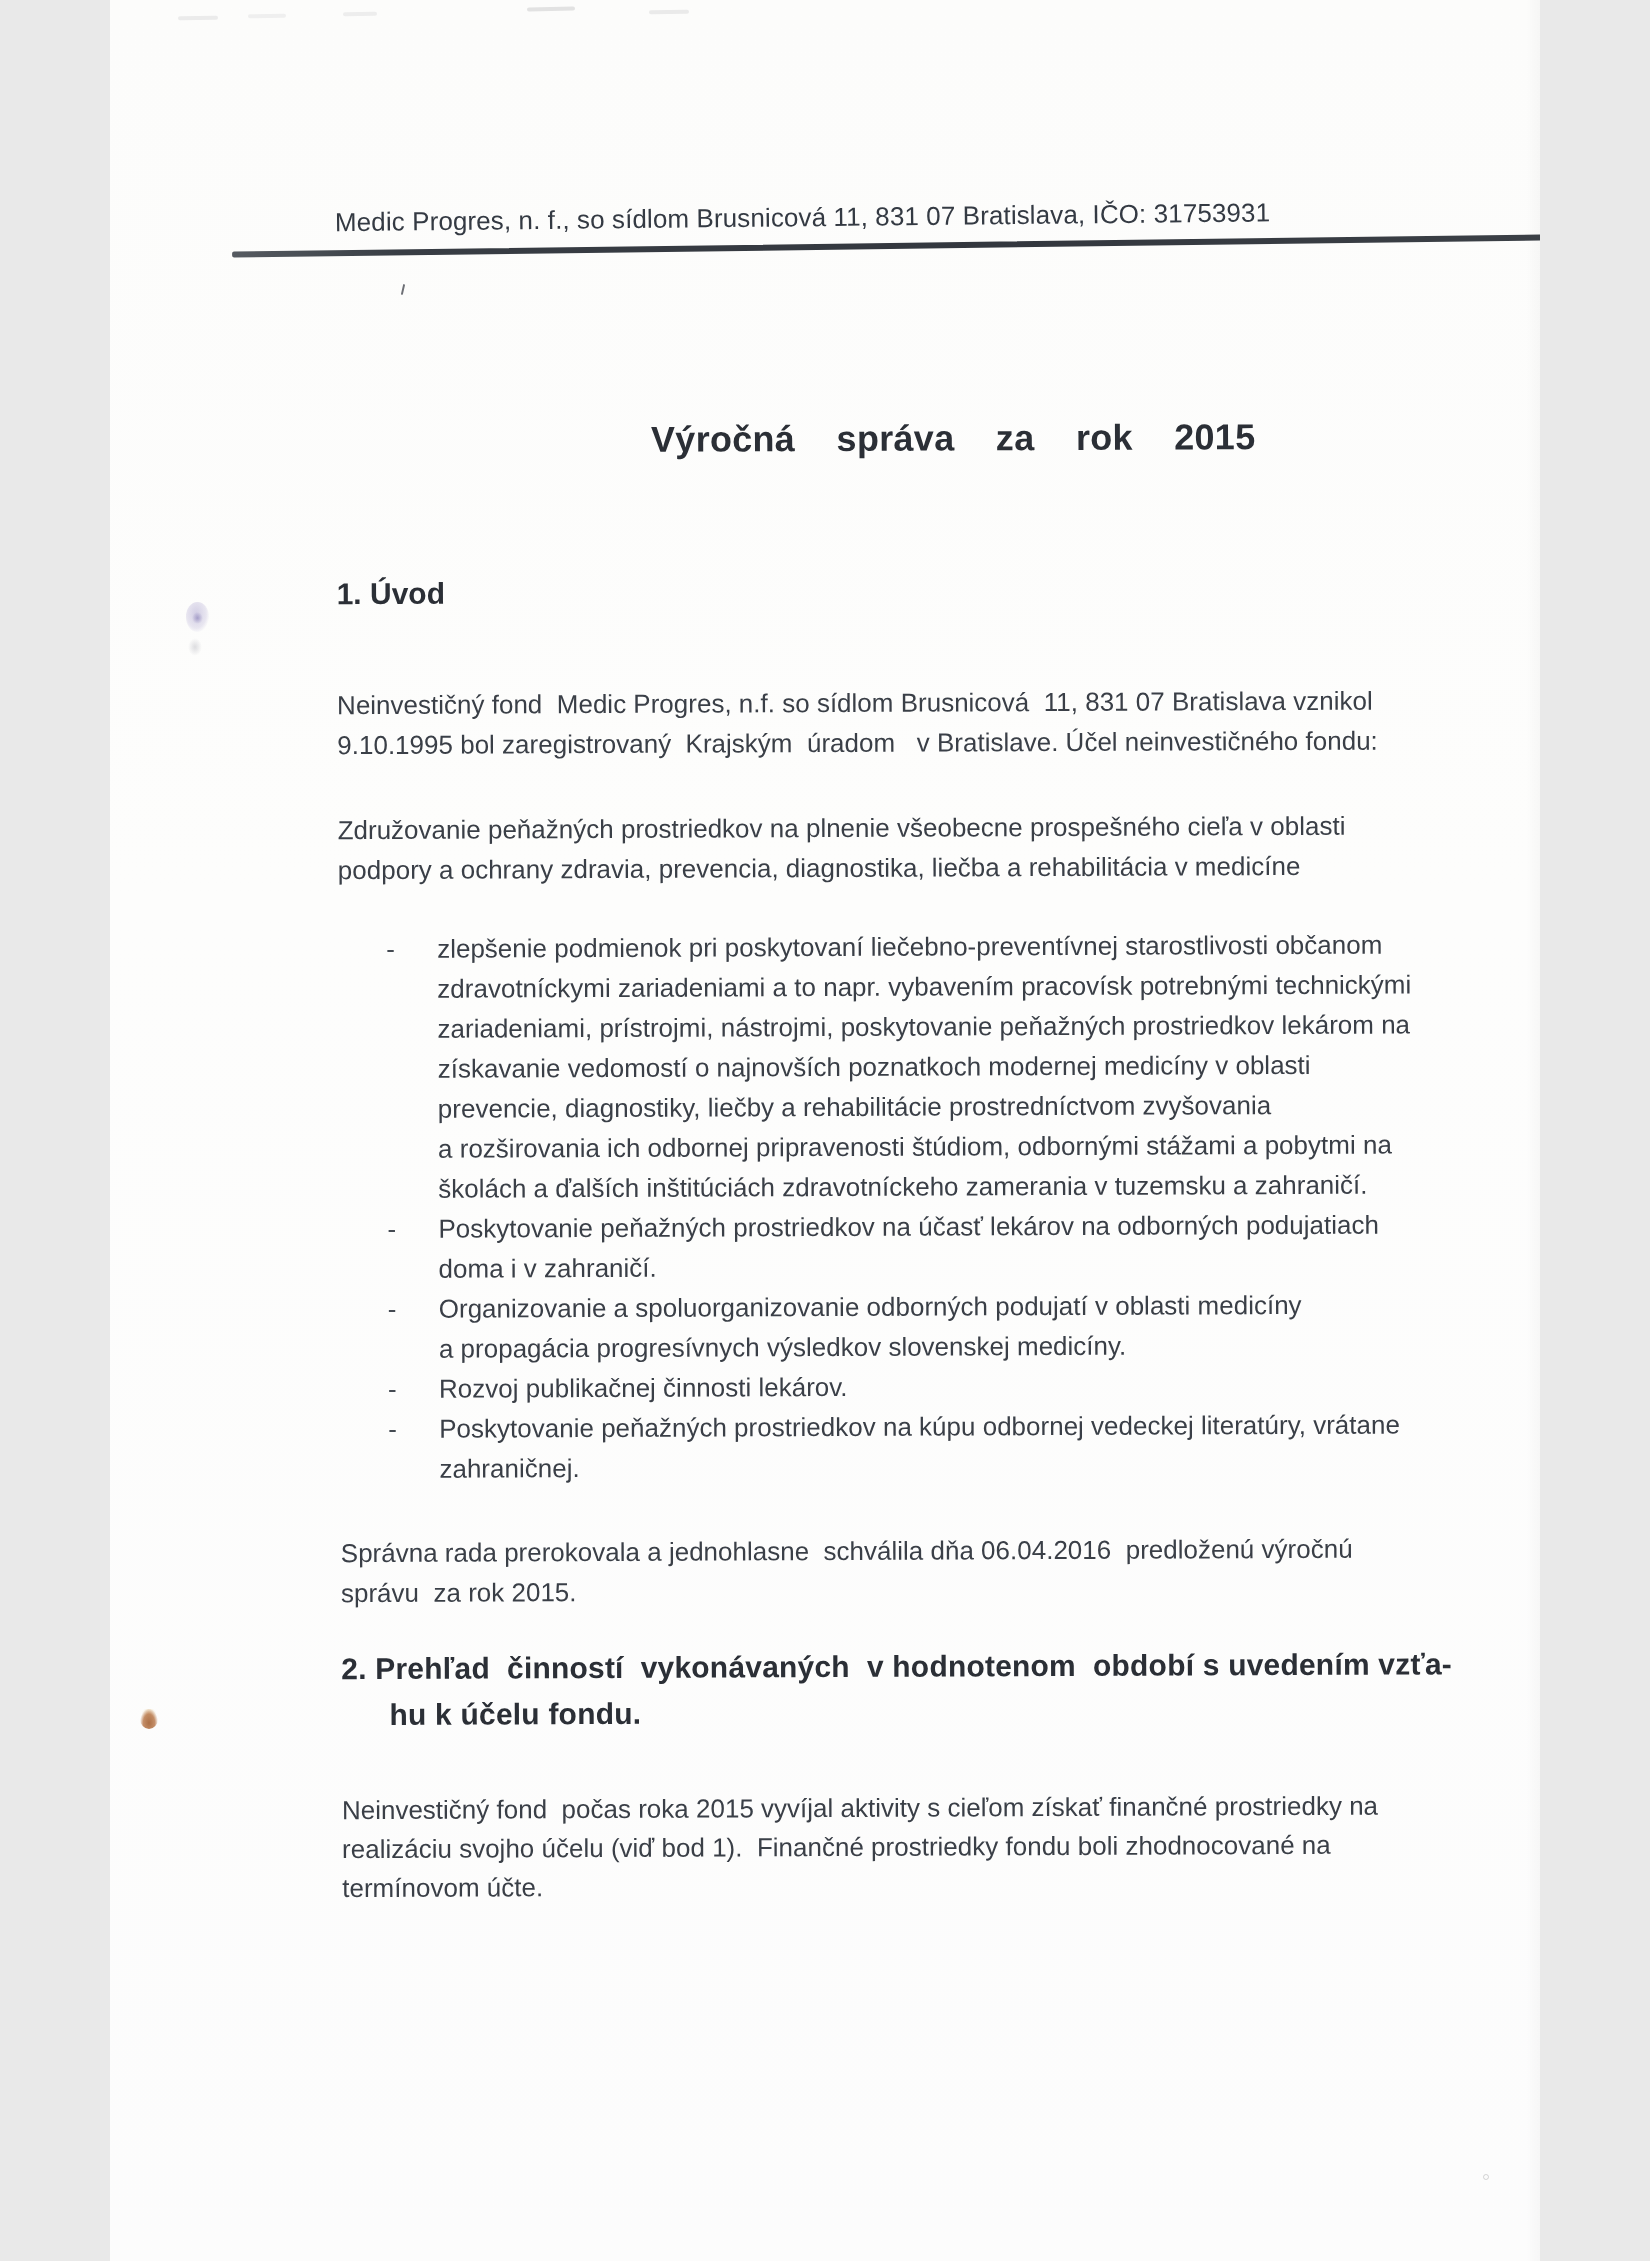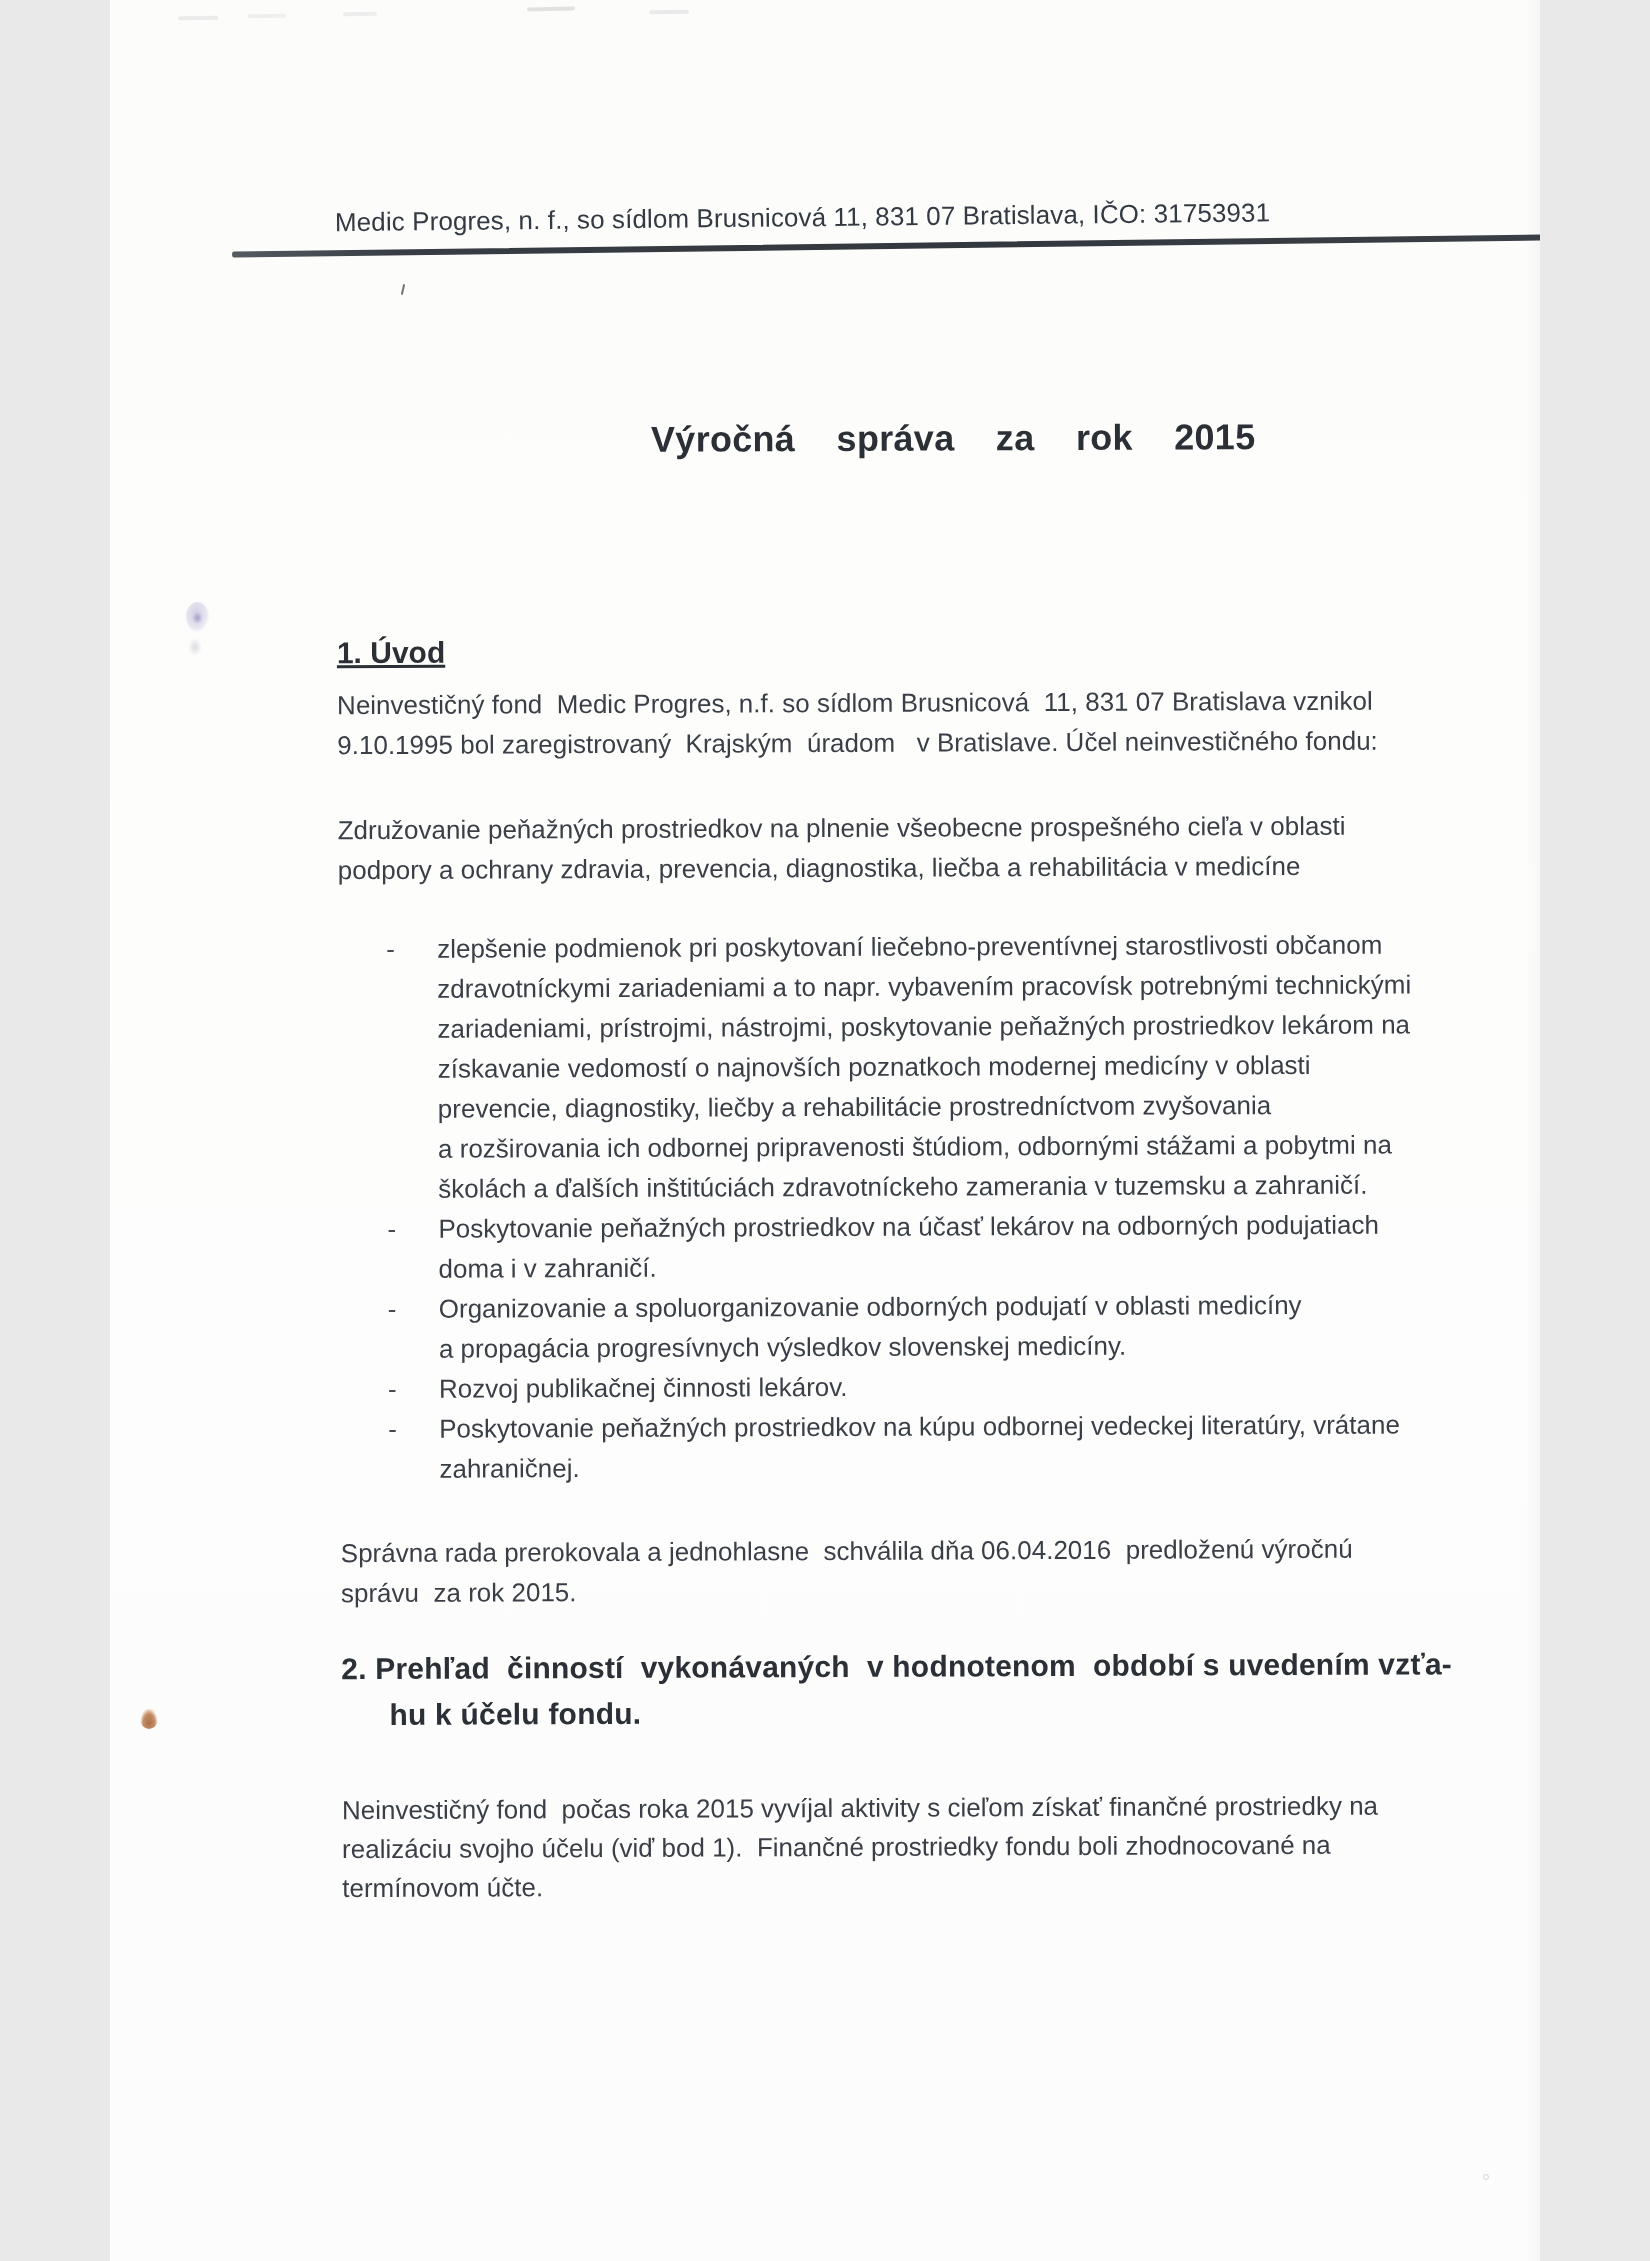--- a/index.html
+++ b/index.html
@@ -68,22 +68,21 @@
     position: absolute;
     margin: 0;
     font-size: 30px;
     font-weight: bold;
     color: #2b2f36;
     line-height: 46px;
     white-space: pre-wrap;
   }
   .sec1-heading {
     left: 224px;
-    top: 628px;
-    text-decoration: underline;
+    top: 569px;
   }
   .sec2-heading {
     left: 224px;
     top: 1644px;
     width: 1316px;
     padding-left: 48px;
     text-indent: -48px;
     letter-spacing: 0.2px;
   }
 

